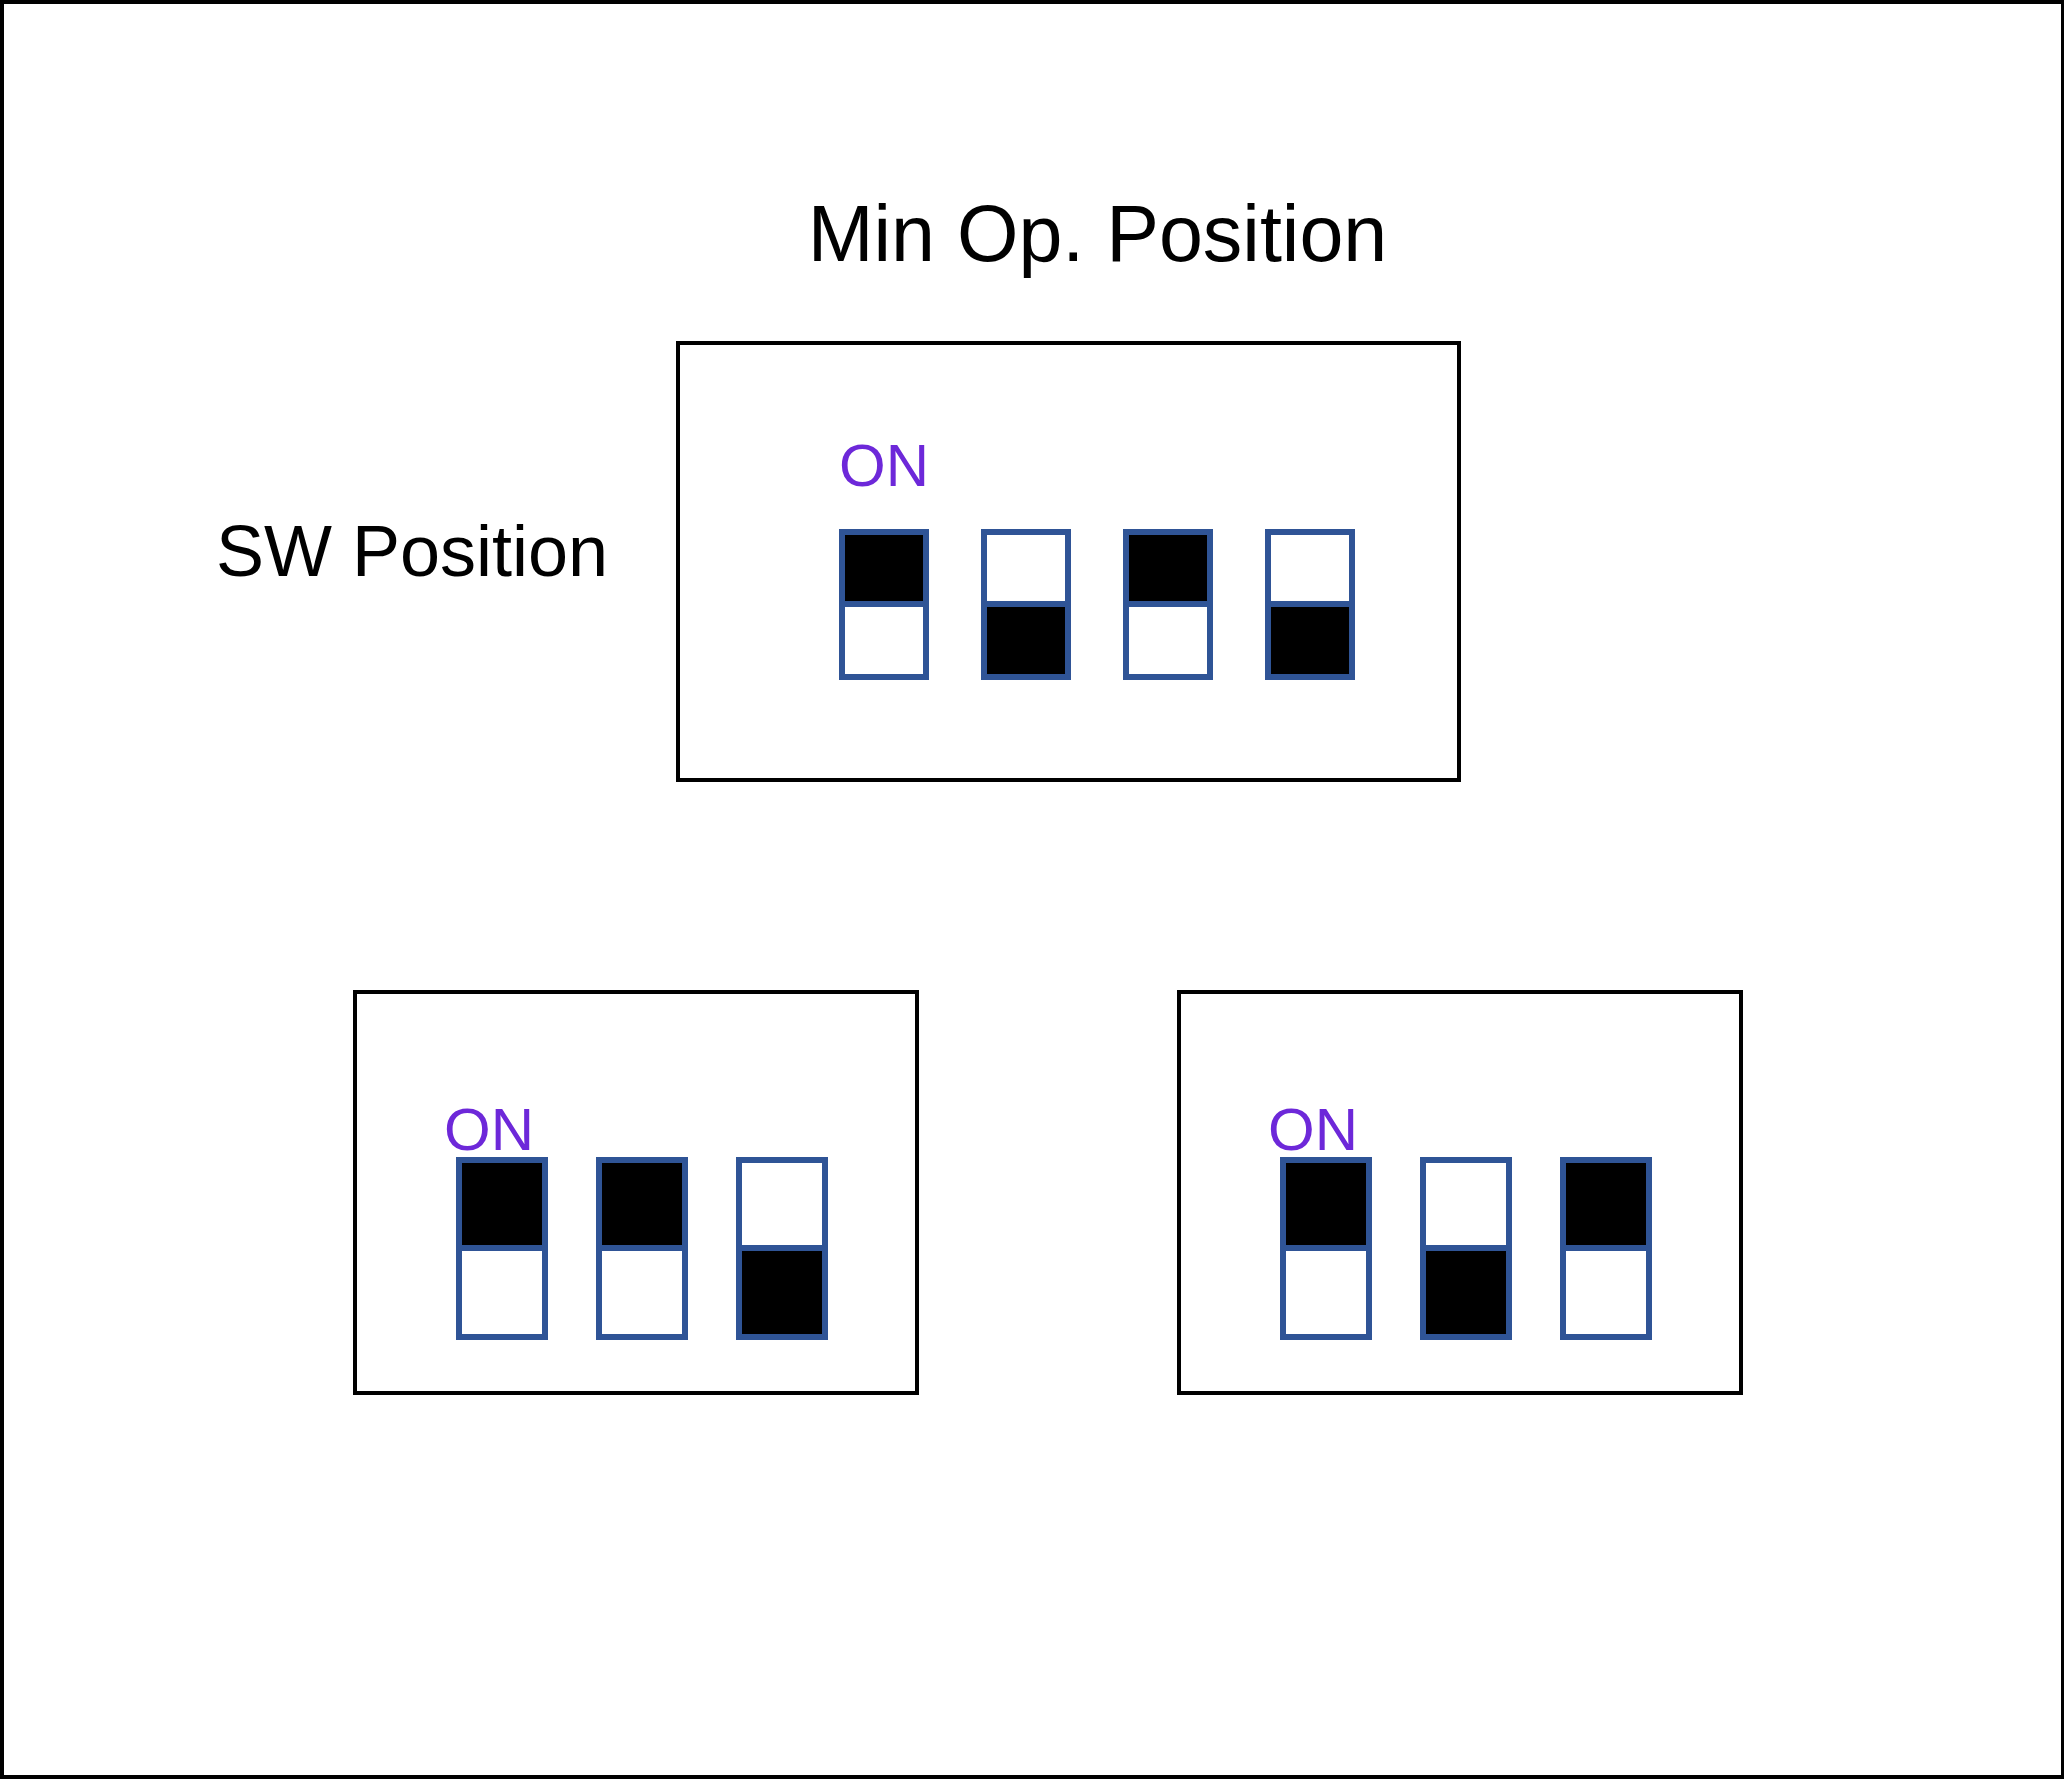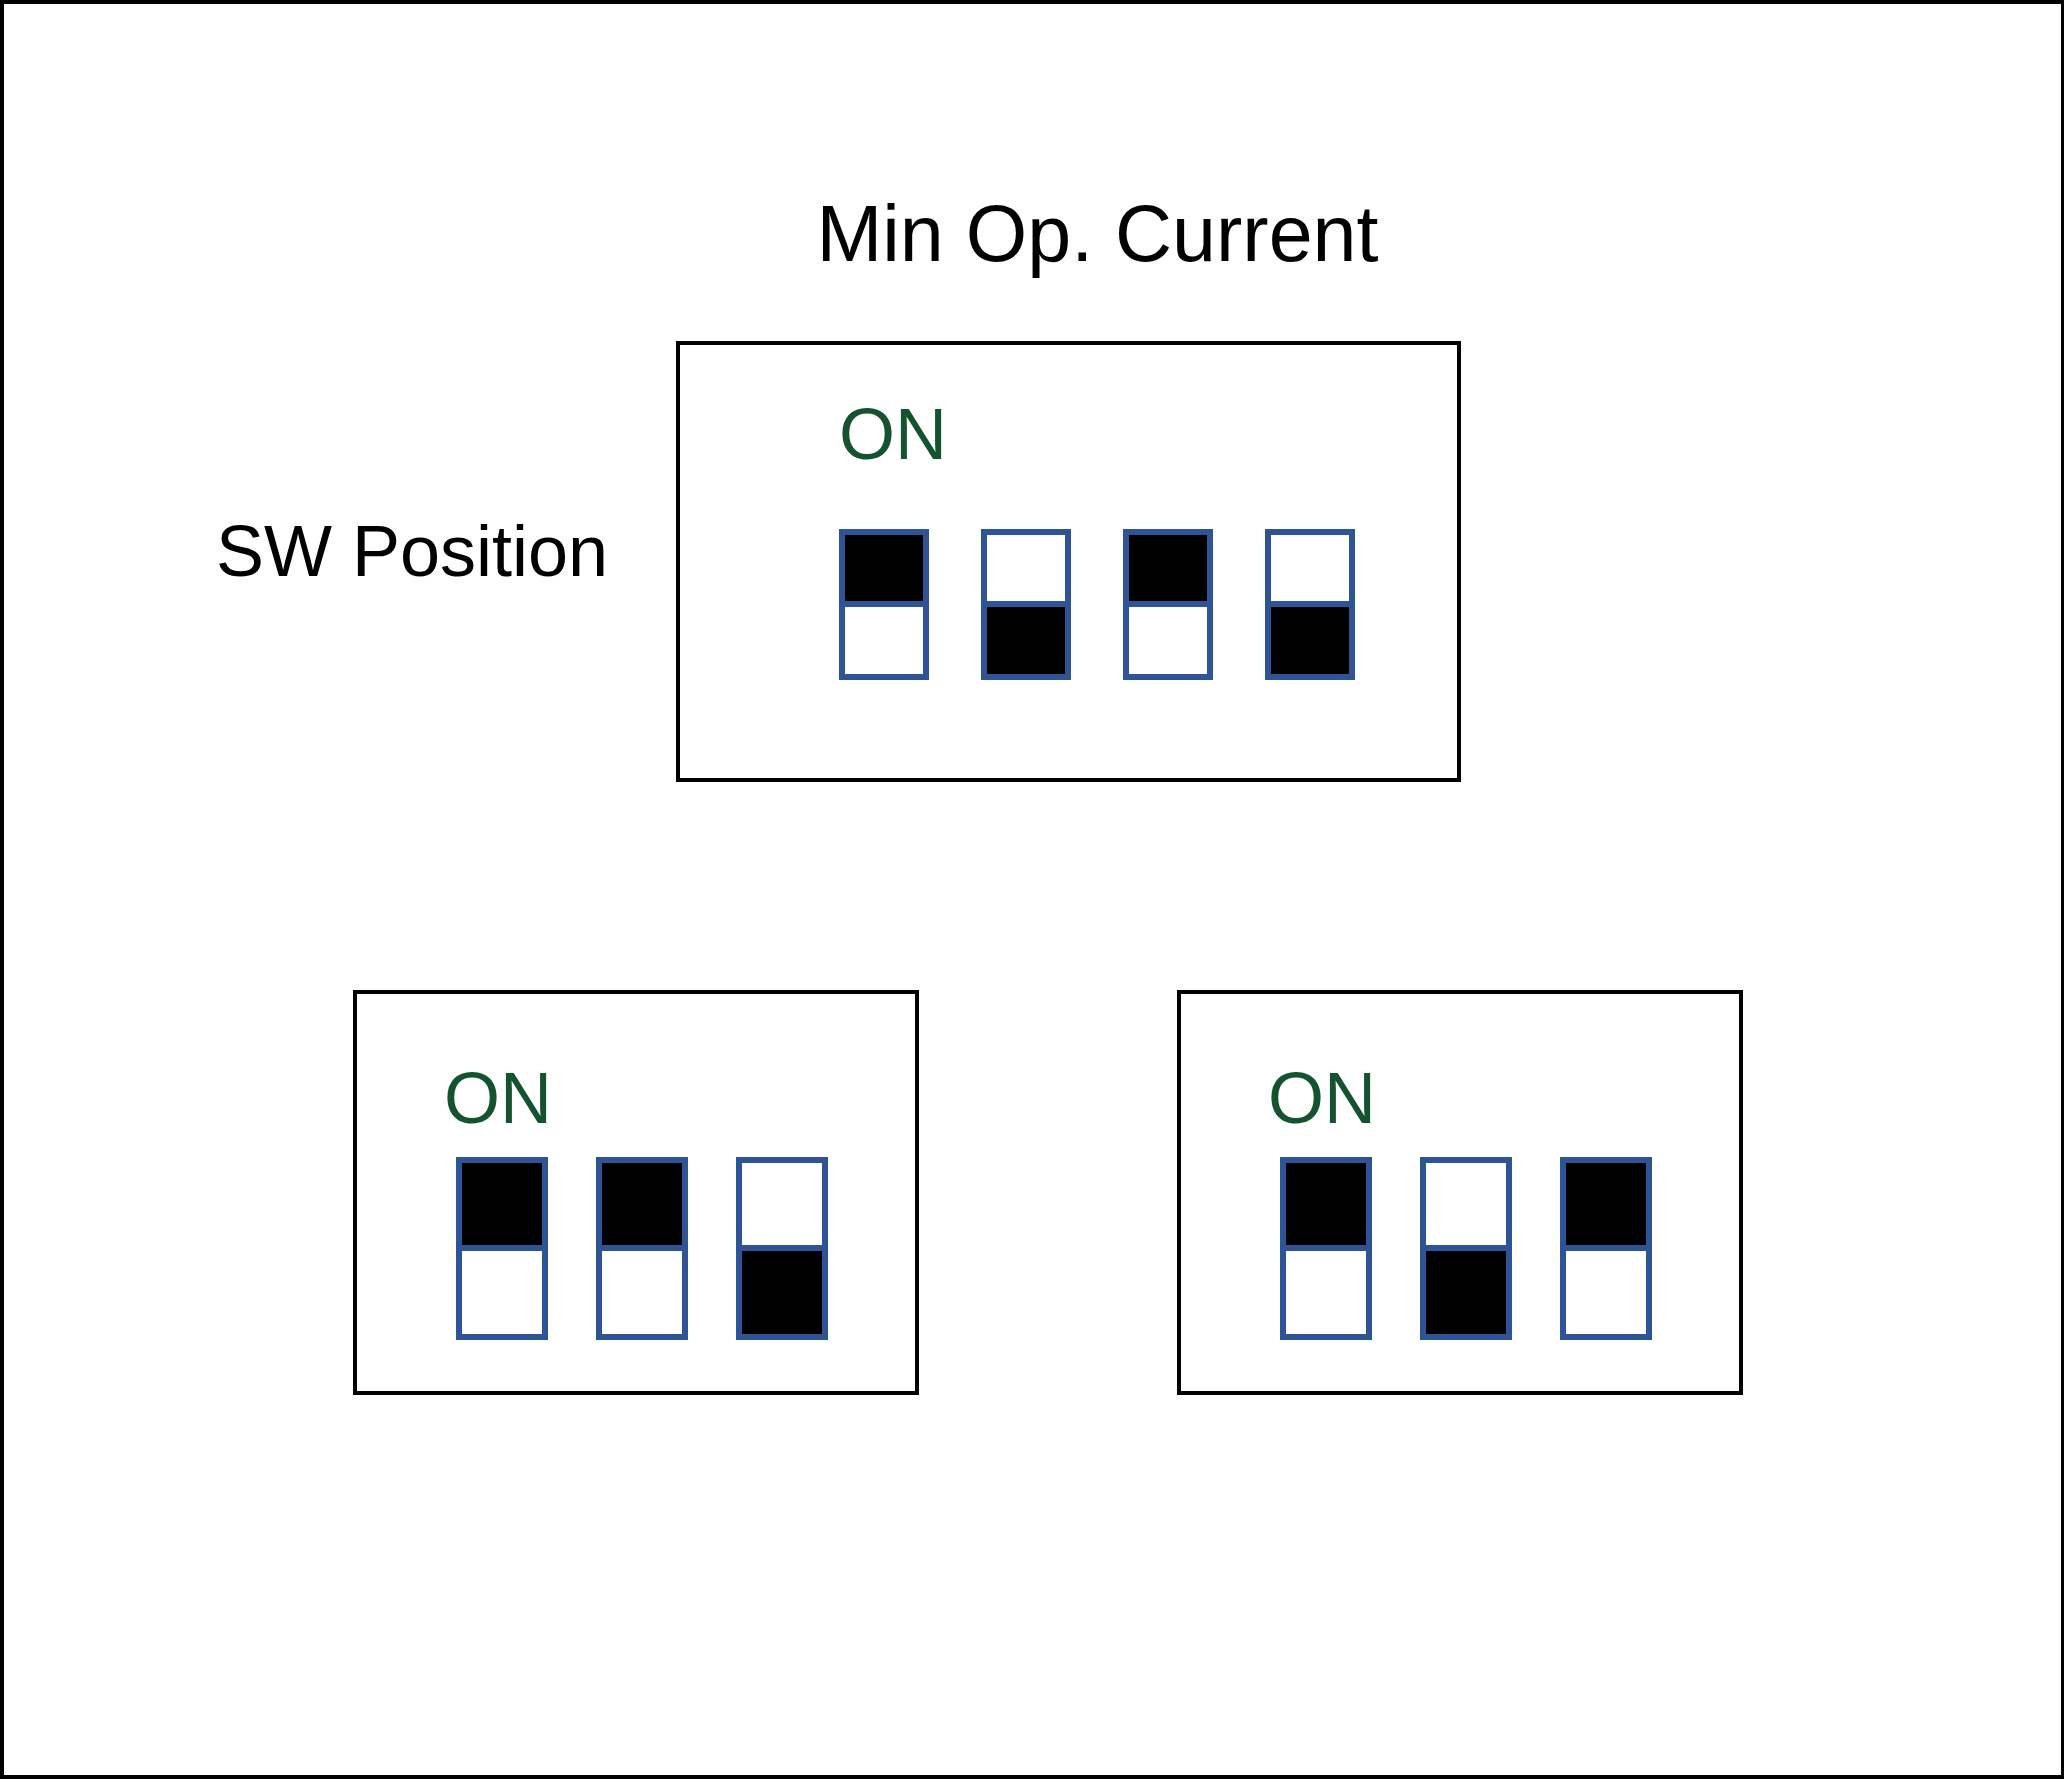--- a/index.html
+++ b/index.html
@@ -38,23 +38,24 @@
     box-sizing: border-box;
     border: 4.7px solid var(--line, #000000);
     background: var(--bg, #ffffff);
   }
   .panel-top          { left: 672px;  top: 337px;  width: 785px; height: 441px; }
   .panel-bottom-left  { left: 349px;  top: 986px; width: 566px; height: 405px; }
   .panel-bottom-right { left: 1173px; top: 986px; width: 566px; height: 405px; }
 
   .on-label {
     position: absolute;
-    font-size: 72px;
+    font-size: 60px;
     line-height: 1.0;
-    color: #14532d;
+    color: #6d28d9;
+    margin-top: 38px;
   }
   .panel-top .on-label          { left: 159px; top: 53px; }
   .panel-bottom-left .on-label  { left: 87px;  top: 68px; }
   .panel-bottom-right .on-label { left: 87px;  top: 68px; }
 
   .switch-row {
     position: absolute;
     display: flex;
   }
   .panel-top .switch-row          { left: 159px; top: 184px; gap: 52px; }
@@ -75,21 +76,21 @@
 
   .panel-top .cell          { width: 90px; height: 79px; }
   .panel-bottom-left .cell,
   .panel-bottom-right .cell { width: 92px; height: 95px; }
 </style>
 </head>
 <body>
 
 <div class="canvas">
 
-  <div class="label figure-title">Min Op. Current</div>
+  <div class="label figure-title">Min Op. Position</div>
 
   <div class="label side-label">SW Position</div>
 
   <div class="panel panel-top">
     <div class="on-label">ON</div>
     <div class="switch-row">
         <div class="dip-switch">
           <div class="cell filled"></div>
           <div class="cell"></div>
         </div>

